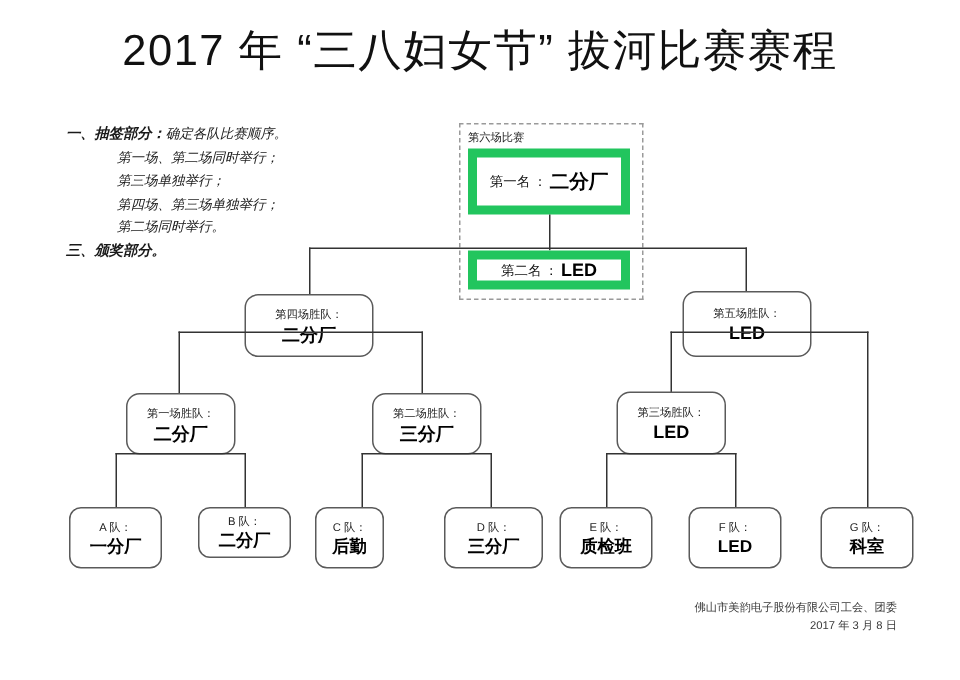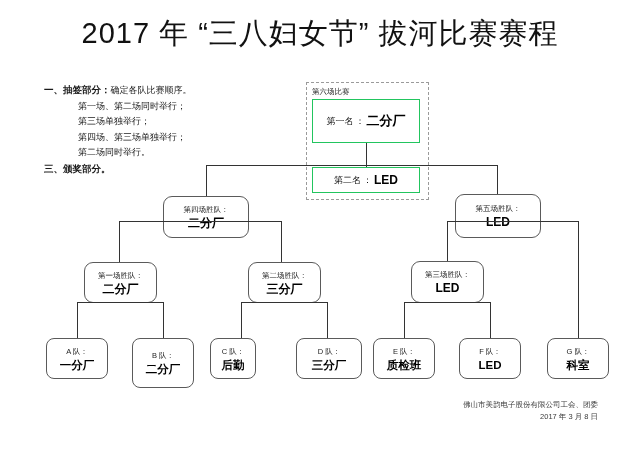--- a/index.html
+++ b/index.html
@@ -43,20 +43,21 @@
     position: absolute;
     left: 44px;
     top: 82px;
     width: 260px;
     font-size: 9px;
     line-height: 15.5px;
     color: #1a1a1a;
   }
   .notes .ln {
     white-space: nowrap;
+    font-style: italic;
   }
   .notes .lead {
     font-weight: bold;
     font-size: 9.5px;
   }
   .notes .sub {
     padding-left: 34px;
   }
 
   
@@ -74,21 +75,21 @@
   
   .dashgroup {
     position: absolute;
     border: 1px dashed #9a9a9a;
     background: transparent;
   }
 
   
   .finalbox {
     position: absolute;
-    border: 1px solid #22c55e;
+    border: 6px solid #22c55e;
     background: #ffffff;
     box-sizing: border-box;
     display: flex;
     align-items: center;
     justify-content: center;
     white-space: nowrap;
   }
   .finalbox .rank {
     font-size: 9px;
     color: #111;
@@ -242,21 +243,21 @@
 
   <div class="hline" style="left:404px; top:302px; width:87px;"></div>
   <div class="vline" style="left:404px; top:302px; height:36px;"></div>
   <div class="vline" style="left:490px; top:302px; height:36px;"></div>
 
   <div class="node leaf" style="left:46px; top:338px; width:62px; height:41px;">
     <span class="cap">A 队：</span>
     <span class="val">一分厂</span>
   </div>
 
-  <div class="node leaf" style="left:132px; top:338px; width:62px; height:50px;">
+  <div class="node leaf" style="left:132px; top:338px; width:62px; height:34px;">
     <span class="cap">B 队：</span>
     <span class="val">二分厂</span>
   </div>
 
   <div class="node leaf" style="left:210px; top:338px; width:46px; height:41px;">
     <span class="cap">C 队：</span>
     <span class="val">后勤</span>
   </div>
 
   <div class="node leaf" style="left:296px; top:338px; width:66px; height:41px;">

